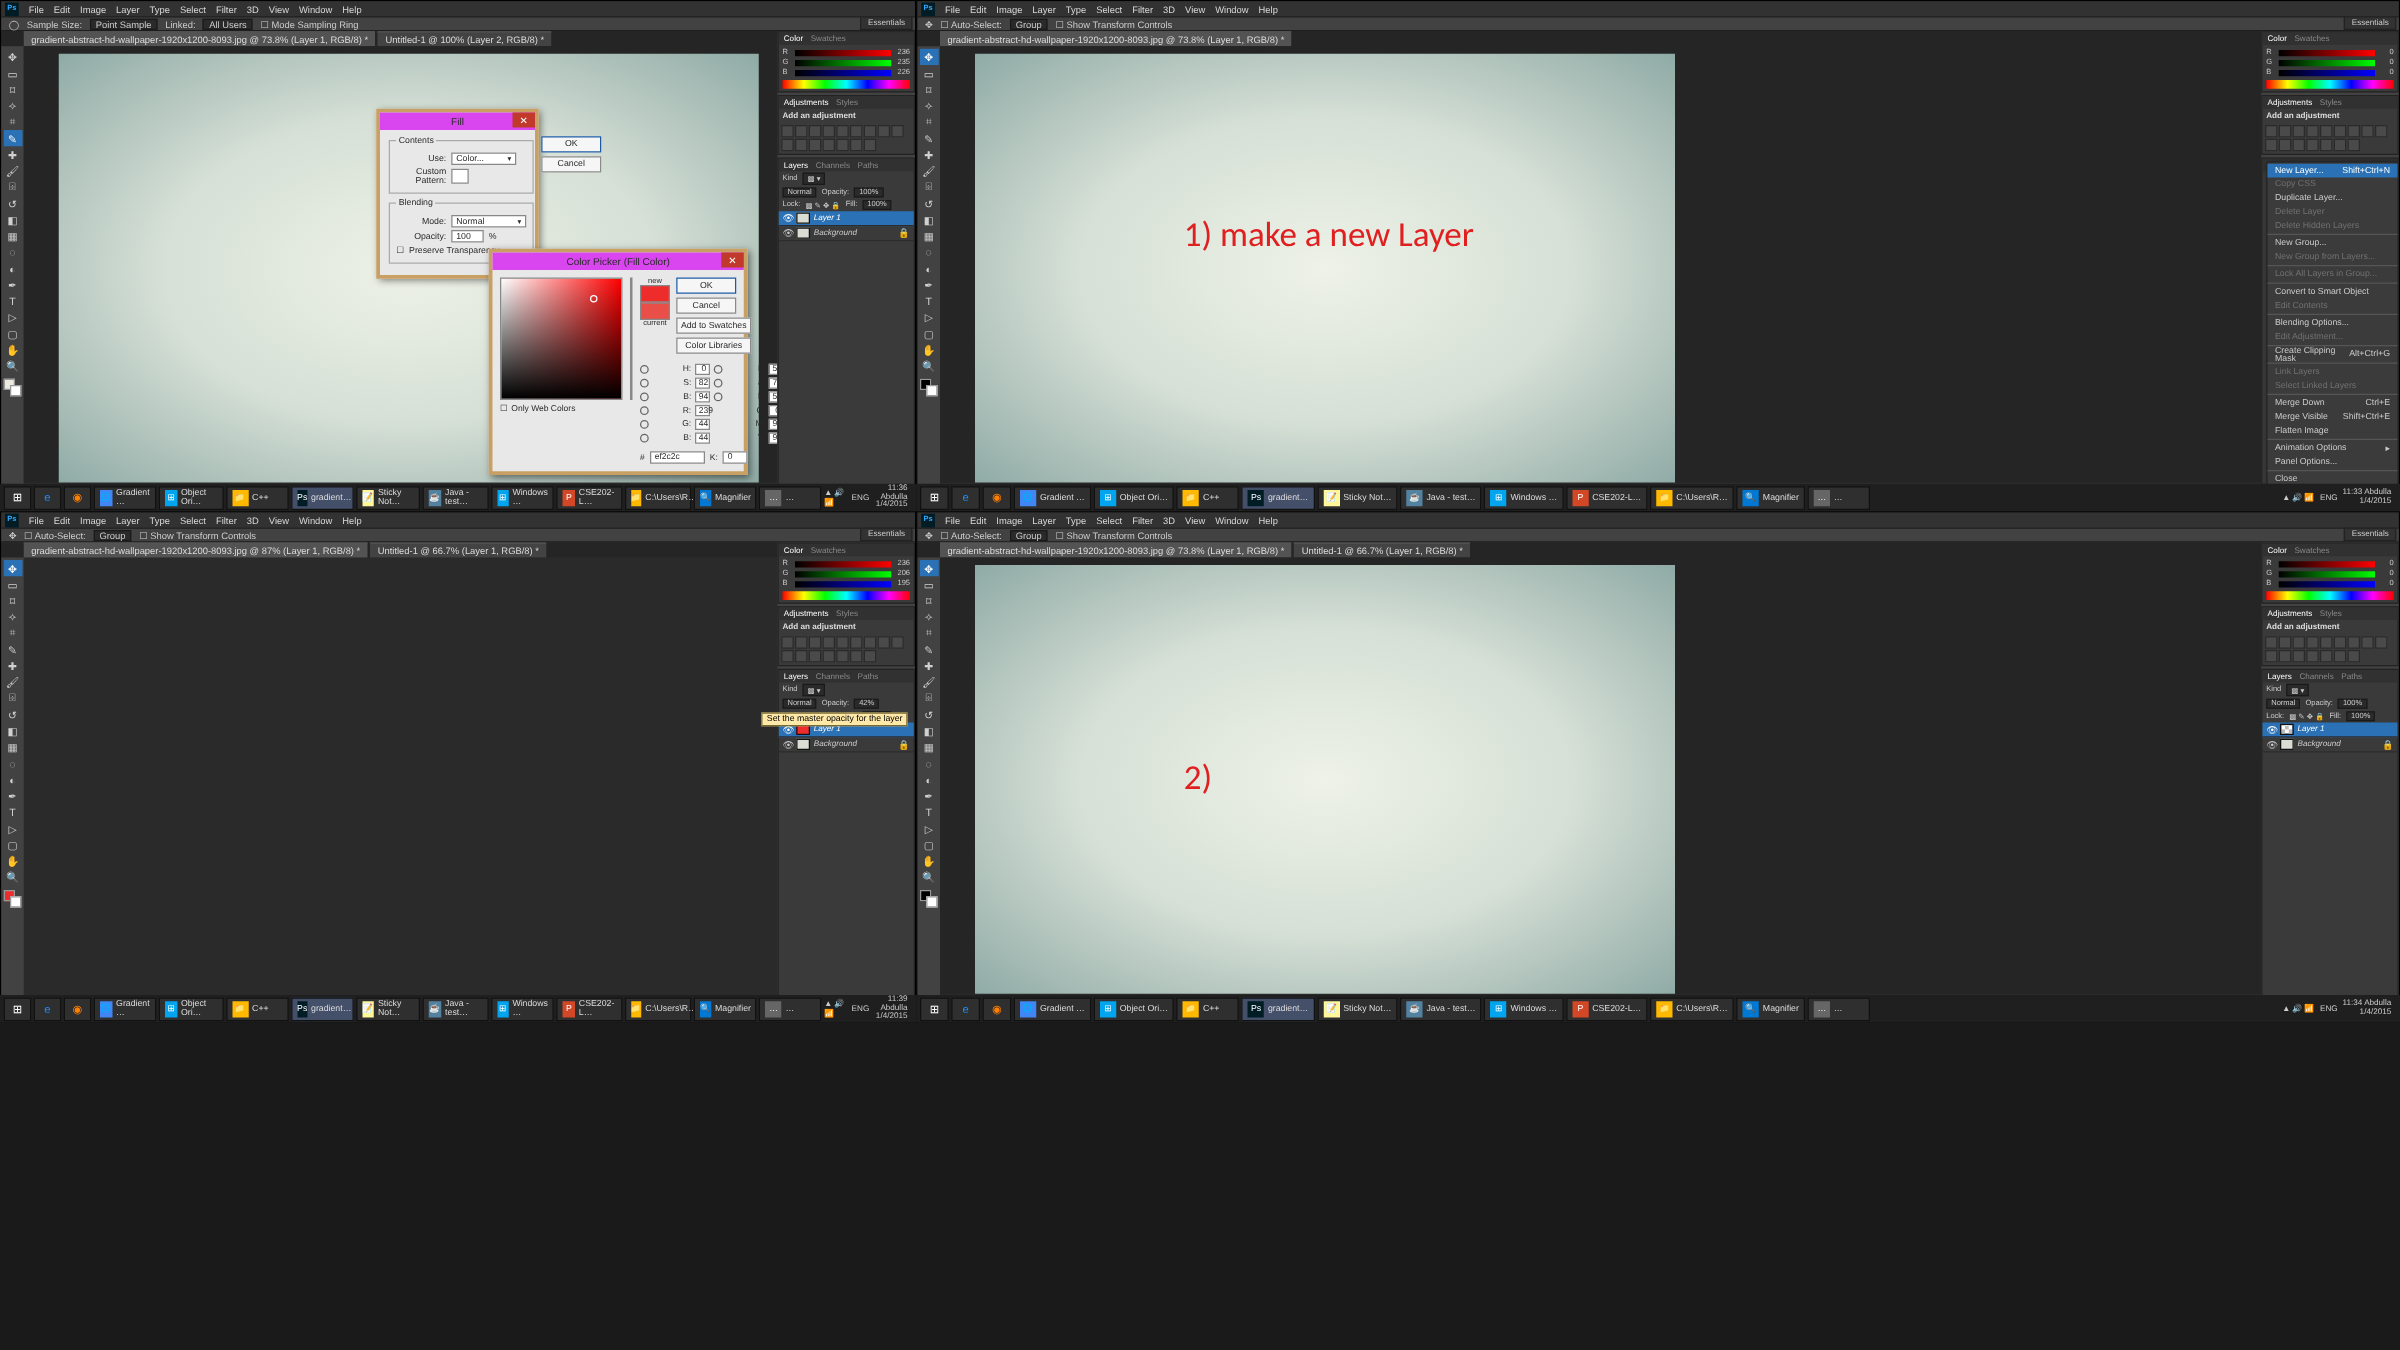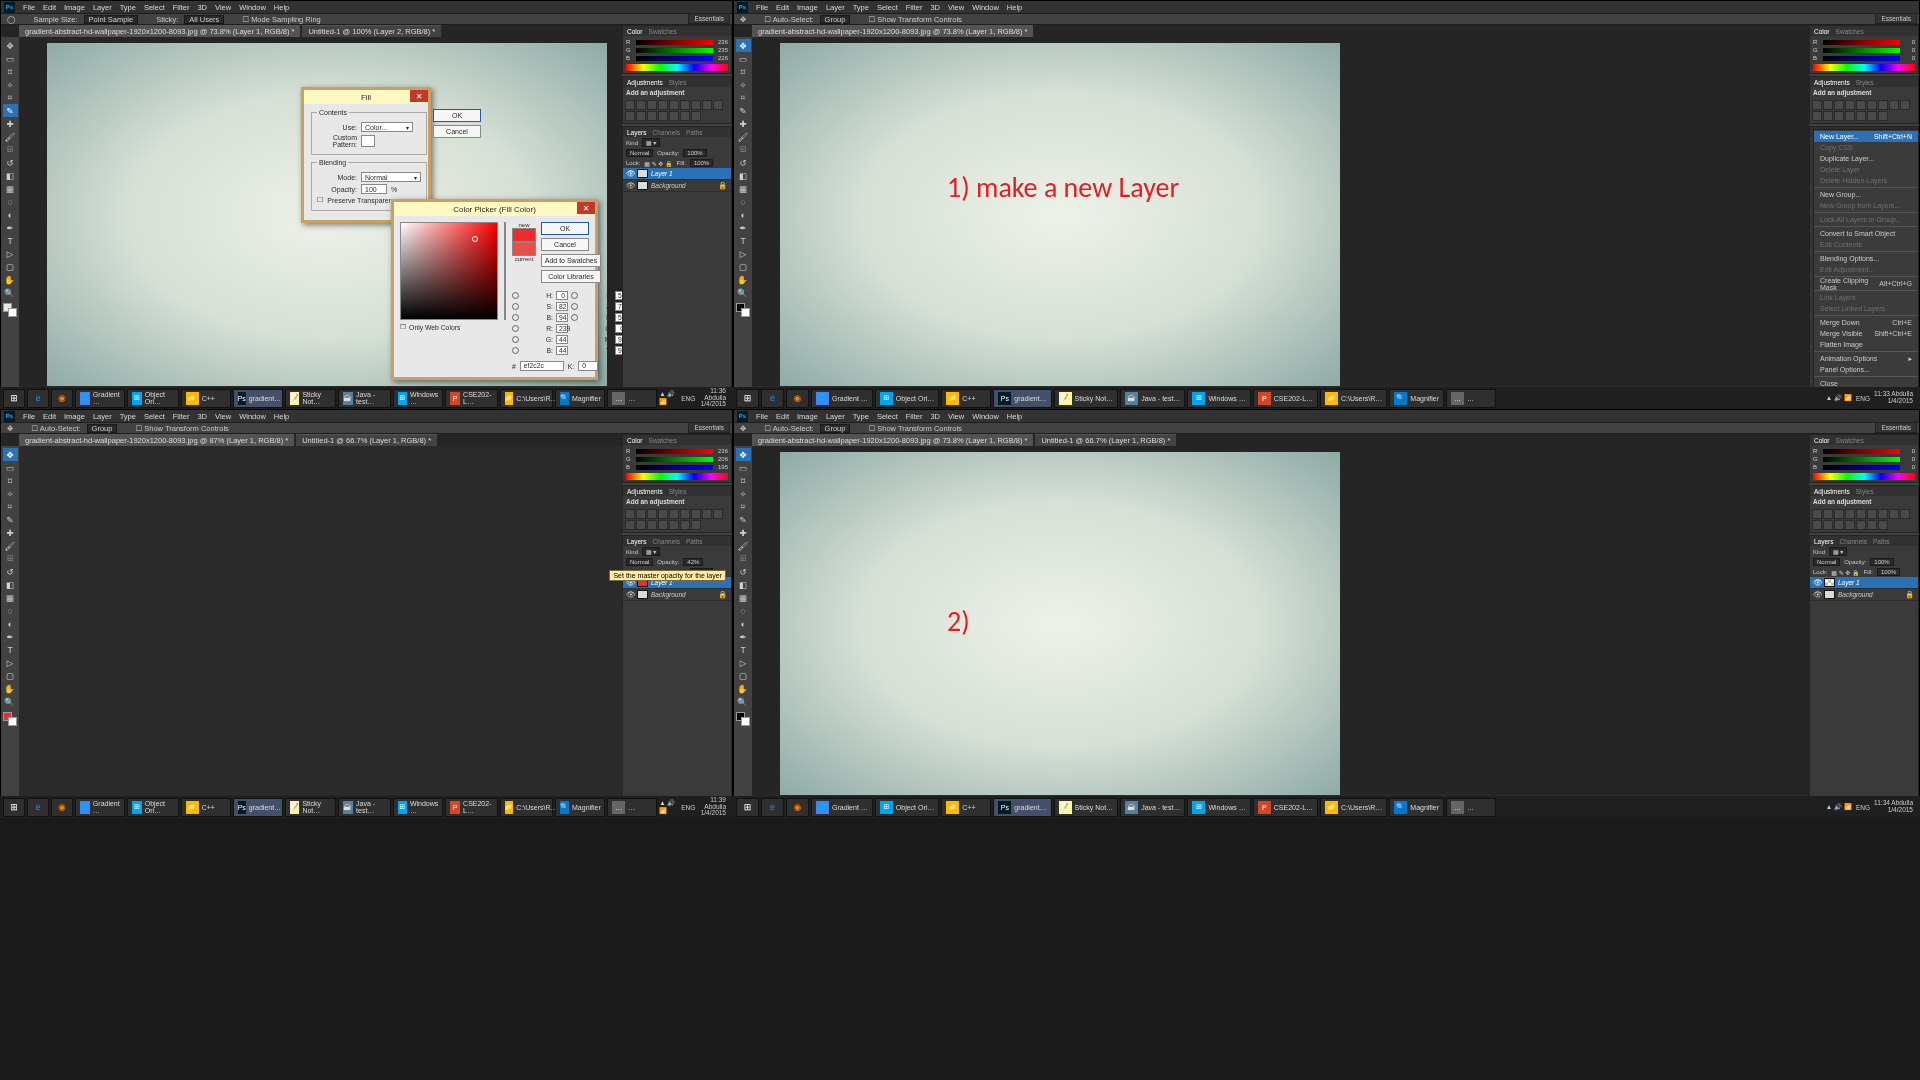--- a/index.html
+++ b/index.html
@@ -3,21 +3,21 @@
 <meta charset="utf-8">
 <style>
 * { margin: 0; padding: 0; box-sizing: border-box; font-family: "Segoe UI", Tahoma, sans-serif; }
 html, body { width: 1920px; height: 1080px; overflow: hidden; background: #1a1a1a; }
 .grid { display: grid; grid-template-columns: 733px 1187px; grid-template-rows: 409px 409px; width: 1920px; height: 818px; }
 .quad { position: relative; background: #2a2a2a; border: 1px solid #000; font-size: 7.5px; color: #ccc; }
 .menubar { height: 12px; background: #323232; display: flex; align-items: center; padding: 0 3px; gap: 8px; color: #d8d8d8; }
 .ps-icon { width: 11px; height: 11px; background: #001d26; color: #31a8ff; display: flex; align-items: center; justify-content: center; font-size: 6px; font-weight: bold; }
 .menubar span { white-space: nowrap; }
 .optbar { height: 12px; background: #424242; border-top: 1px solid #1e1e1e; border-bottom: 1px solid #1e1e1e; display: flex; align-items: center; padding: 0 6px; gap: 6px; }
-.optbar label { color: #ccc; margin-left: 12px; }
+.optbar label { color: #ccc; }
 .opt-sel { background: #2a2a2a; border: 1px solid #1a1a1a; padding: 0 4px; height: 9px; display: flex; align-items: center; }
 .tab-strip { height: 12px; background: #252525; display: flex; align-items: flex-end; padding-left: 18px; gap: 2px; }
 .doctab { background: #434343; padding: 1px 6px; border-top: 1px solid #555; color: #ddd; }
 .doctab.active { background: #535353; }
 .workspace { position: absolute; left: 18px; right: 110px; top: 36px; bottom: 22px; background: #252525; overflow: hidden; }
 .canvas { position: absolute; background: radial-gradient(ellipse at center, #eef2e8 0%, #d6e0d6 50%, #8faaa5 100%); }
 .canvas.pink { background: radial-gradient(ellipse at center, #f3d9d3 0%, #e8cac4 55%, #c6a69e 100%); }
 .toolbox { position: absolute; left: 0; top: 36px; bottom: 10px; width: 18px; background: #424242; display: flex; flex-direction: column; align-items: center; gap: 0; padding-top: 2px; }
 .tool { width: 15px; height: 13px; display: flex; align-items: center; justify-content: center; color: #d0d0d0; font-size: 8.5px; }
 .tool.sel { background: #2a72b5; color: #fff; }
@@ -45,21 +45,21 @@
 .layer-row .eye { width: 8px; }
 .layer-row .thumb { width: 11px; height: 9px; border: 1px solid #111; }
 .layer-row .name { flex: 1; font-size: 6.5px; font-style: italic; }
 .layer-row.sel { background: #2a72b5; color: #fff; }
 .layer-ctrl { display: flex; align-items: center; gap: 4px; padding: 1px 3px; font-size: 6px; }
 .layer-ctrl .sel { background: #2a2a2a; padding: 0 3px; border: 1px solid #1a1a1a; }
 .statusbar { position: absolute; bottom: 10px; left: 18px; right: 110px; height: 11px; background: #424242; display: flex; align-items: center; padding: 0 5px; font-size: 6.5px; gap: 10px; }
 .annotation { position: absolute; color: #e02020; font-size: 28px; font-family: Calibri, sans-serif; line-height: 1.15; }
 
 .dialog { position: absolute; background: #e8e8e8; border: 3px solid #c9a063; box-shadow: 2px 2px 6px rgba(0,0,0,0.5); font-size: 7.5px; color: #2a2a2a; }
-.dlg-title { height: 14px; background: #fef9c3; display: flex; align-items: center; justify-content: center; position: relative; font-size: 8px; }
+.dlg-title { height: 14px; background: #d946ef; display: flex; align-items: center; justify-content: center; position: relative; font-size: 8px; }
 .dlg-close { position: absolute; right: 0; top: 0; width: 18px; height: 12px; background: #c1392b; color: #fff; display: flex; align-items: center; justify-content: center; }
 .dlg-body { padding: 5px 7px; display: flex; gap: 6px; }
 .dlg-col { flex: 1; }
 .fieldset { border: 1px solid #aaa; padding: 4px 5px; margin-bottom: 4px; font-size: 7px; }
 .fieldset legend { padding: 0 2px; }
 .frow { display: flex; align-items: center; gap: 4px; margin: 2px 0; }
 .frow label { width: 40px; text-align: right; }
 .frow .sel, .frow .inp { background: #fff; border: 1px solid #888; height: 10px; padding: 0 3px; display: flex; align-items: center; }
 .frow .sel { width: 52px; justify-content: space-between; }
 .frow .sel::after { content: "▾"; font-size: 6px; }
@@ -120,21 +120,21 @@
       <span>3D</span>
       <span>View</span>
       <span>Window</span>
       <span>Help</span>
     </div>
     <div class="essentials">Essentials</div>
     <div class="optbar">
       <span>◯</span>
       <label>Sample Size:</label>
       <div class="opt-sel">Point Sample</div>
-      <label>Sticky:</label>
+      <label>Linked:</label>
       <div class="opt-sel">All Users</div>
       <label>☐ <span>Mode Sampling Ring</span></label>
     </div>
     <div class="tab-strip">
       <div class="doctab active">gradient-abstract-hd-wallpaper-1920x1200-8093.jpg @ 73.8% (Layer 1, RGB/8) *</div>
       <div class="doctab">Untitled-1 @ 100% (Layer 2, RGB/8) *</div>
     </div>
     <div class="toolbox">
       <div class="tool">✥</div>
       <div class="tool">▭</div>

